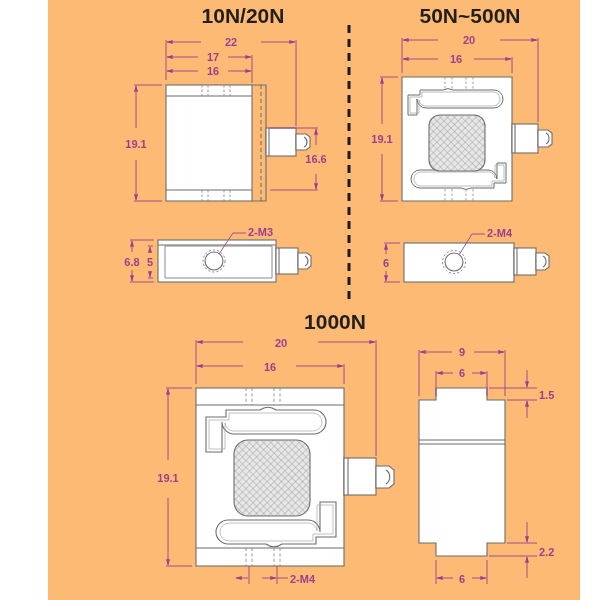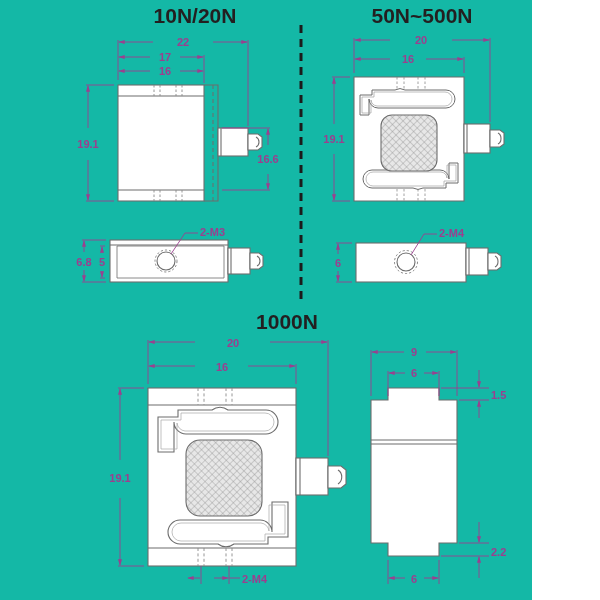--- a/index.html
+++ b/index.html
@@ -10,21 +10,22 @@
   body {
     width: 600px;
     height: 600px;
     font-family: "Liberation Sans", sans-serif;
     overflow: hidden;
   }
   #sheet {
     position: relative;
     width: 532px;
     height: 600px;
-    background: #14b8a6;
+    background: #fdba74;
+    margin-left: 48px;
   }
   #sheet svg {
     position: absolute;
     top: 0;
     left: 0;
     width: 600px;
     height: 600px;
   }
   .ttl {
     font-family: "Liberation Sans", sans-serif;

